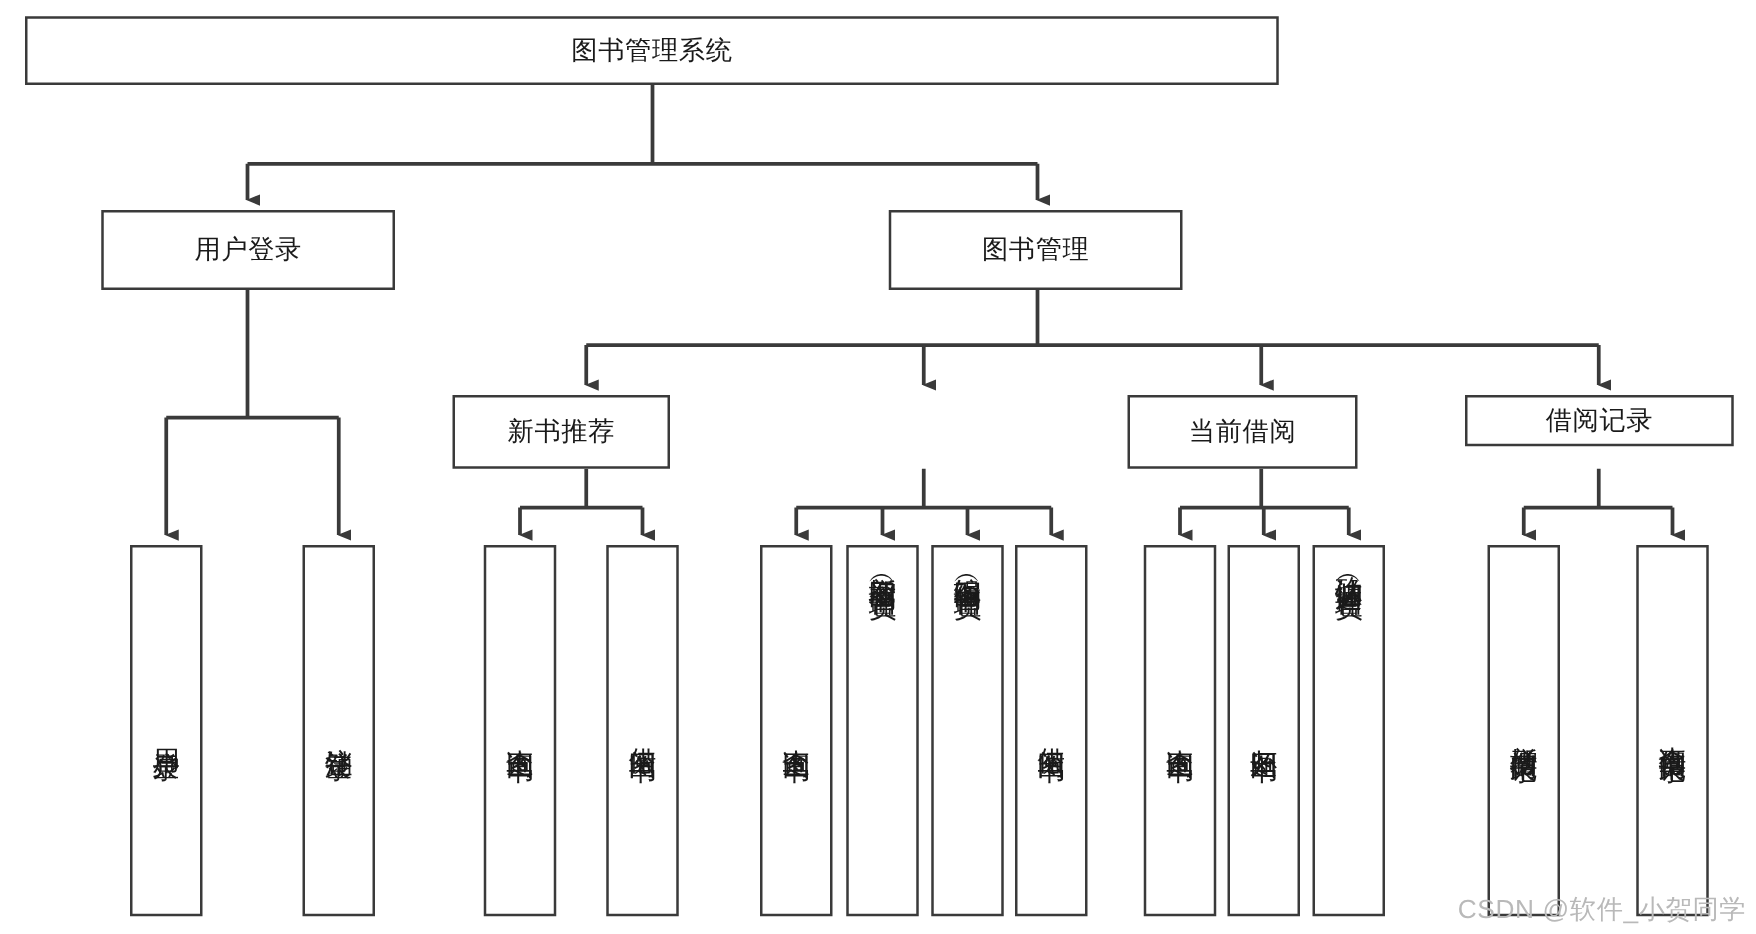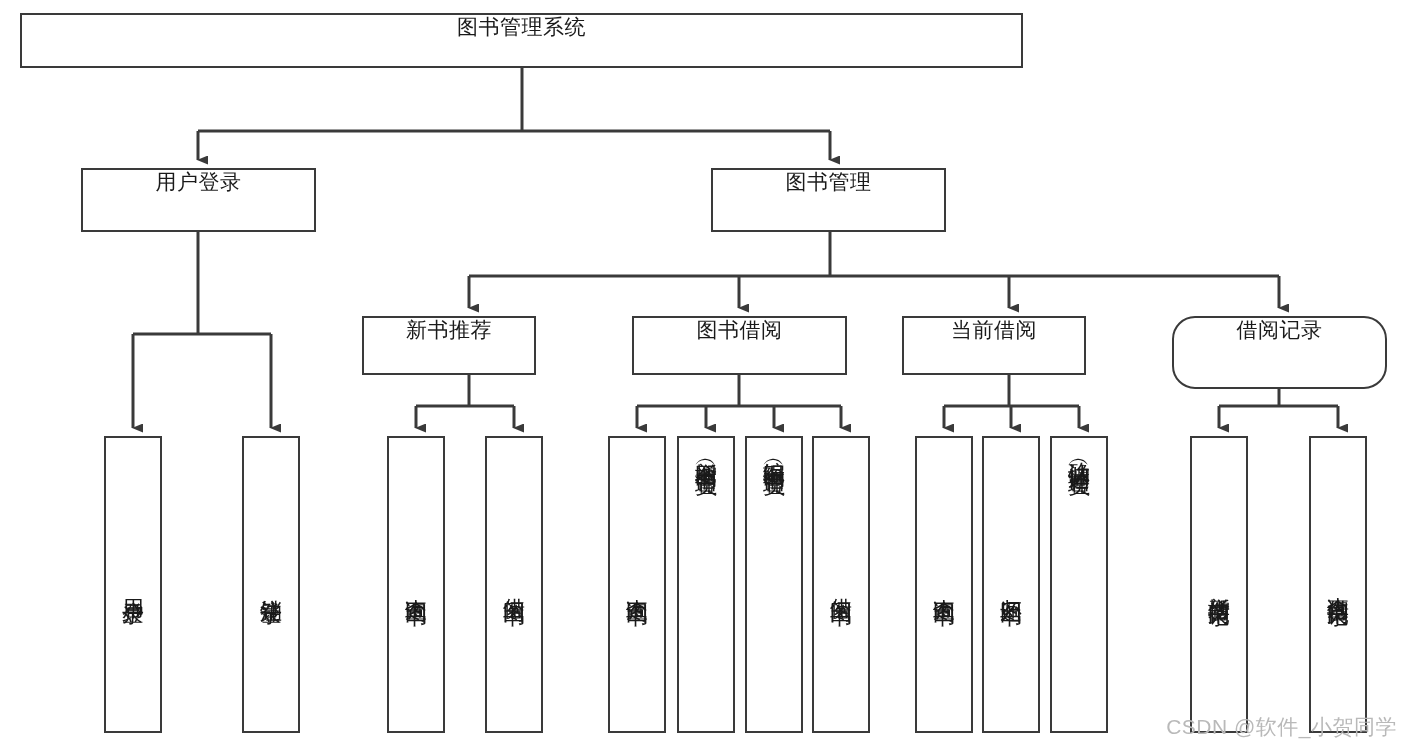--- a/index.html
+++ b/index.html
@@ -24,21 +24,21 @@
     width: 1405px;
     height: 747px;
     pointer-events: none;
   }
   .node {
     position: absolute;
     box-sizing: border-box;
     background: #ffffff;
     border: 2px solid #3a3a3a;
     display: flex;
-    align-items: flex-start;
+    align-items: center;
     justify-content: center;
     color: #1a1a1a;
   }
   .node-label {
     display: block;
     line-height: 1.12;
     letter-spacing: 0.5px;
     white-space: nowrap;
   }
   .node.horiz .node-label {
@@ -134,27 +134,24 @@
   <div class="node horiz" style="left:81px; top:168px; width:235px; height:64px;">
     <span class="node-label">用户登录</span>
   </div>
   <div class="node horiz" style="left:711px; top:168px; width:235px; height:64px;">
     <span class="node-label">图书管理</span>
   </div>
 
   <div class="node horiz" style="left:362px; top:316px; width:174px; height:59px;">
     <span class="node-label">新书推荐</span>
   </div>
-  <div class="node horiz" style="left:632px; top:316px; width:215px; height:59px;">
-    <span class="node-label">图书借阅</span>
-  </div>
   <div class="node horiz" style="left:902px; top:316px; width:184px; height:59px;">
     <span class="node-label">当前借阅</span>
   </div>
-  <div class="node horiz" style="left:1172px; top:316px; width:215px; height:73px;border-radius:23px;">
+  <div class="node horiz" style="left:1172px; top:316px; width:215px; height:41px;">
     <span class="node-label">借阅记录</span>
   </div>
 
   <div class="node vert centered" style="left:104px; top:436px; width:58px; height:297px;">
     <span class="node-label">用户登录</span>
   </div>
   <div class="node vert centered" style="left:242px; top:436px; width:58px; height:297px;">
     <span class="node-label">注销登录</span>
   </div>
 

